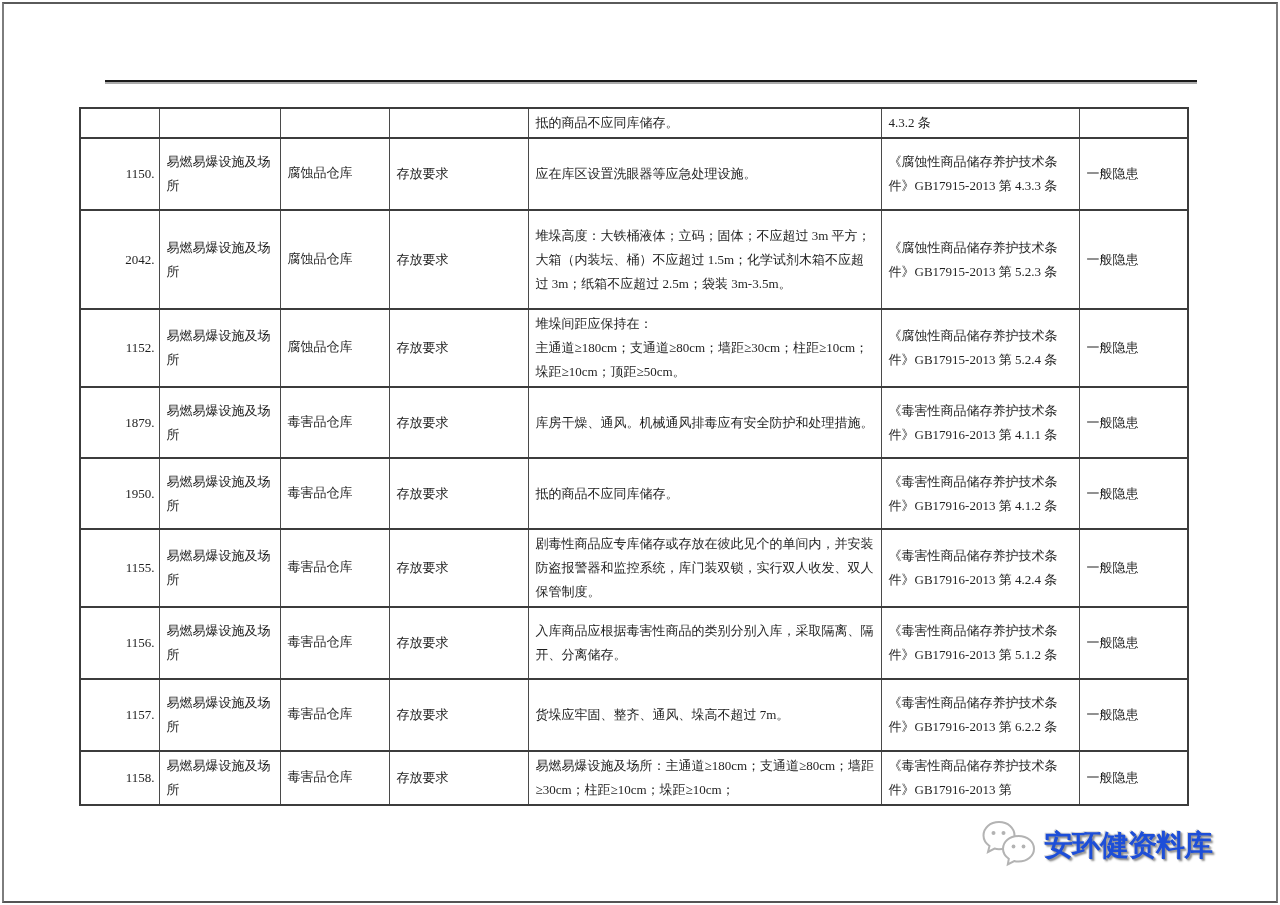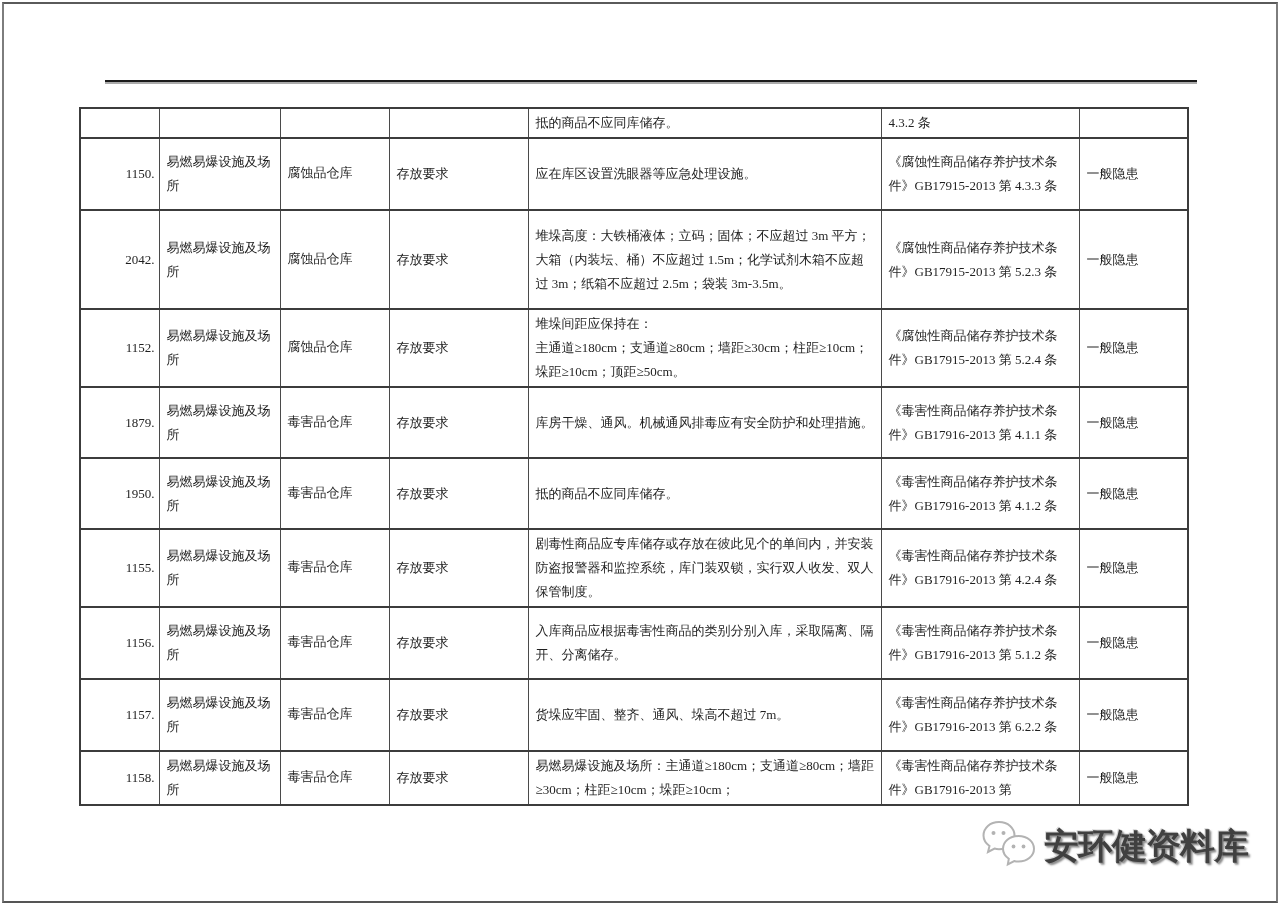--- a/index.html
+++ b/index.html
@@ -67,24 +67,24 @@
   tr:nth-child(10) td.c-location,
   tr:nth-child(10) td.c-req_type,
   tr:nth-child(10) td.c-level{vertical-align:middle;}
   .watermark{
     position:absolute;
     left:980px;top:818px;
     display:flex;align-items:center;
     pointer-events:none;
   }
   .wm-text{
-    font-size:35px;
+    font-size:29px;
     font-weight:bold;
     letter-spacing:-1px;
-    color:#404040;
+    color:#1d4ed8;
     text-shadow:2px 2px 2px #8f8f8f, 1px 1px 0 #c0c0c0, -1px -1px 0 #d8d8d8;
     white-space:nowrap;
     font-family:"Liberation Sans","DejaVu Sans",sans-serif;
   }
   .wm-icon{margin-right:6px;}
 </style>
 </head>
 <body>
 
 <div class="page">

